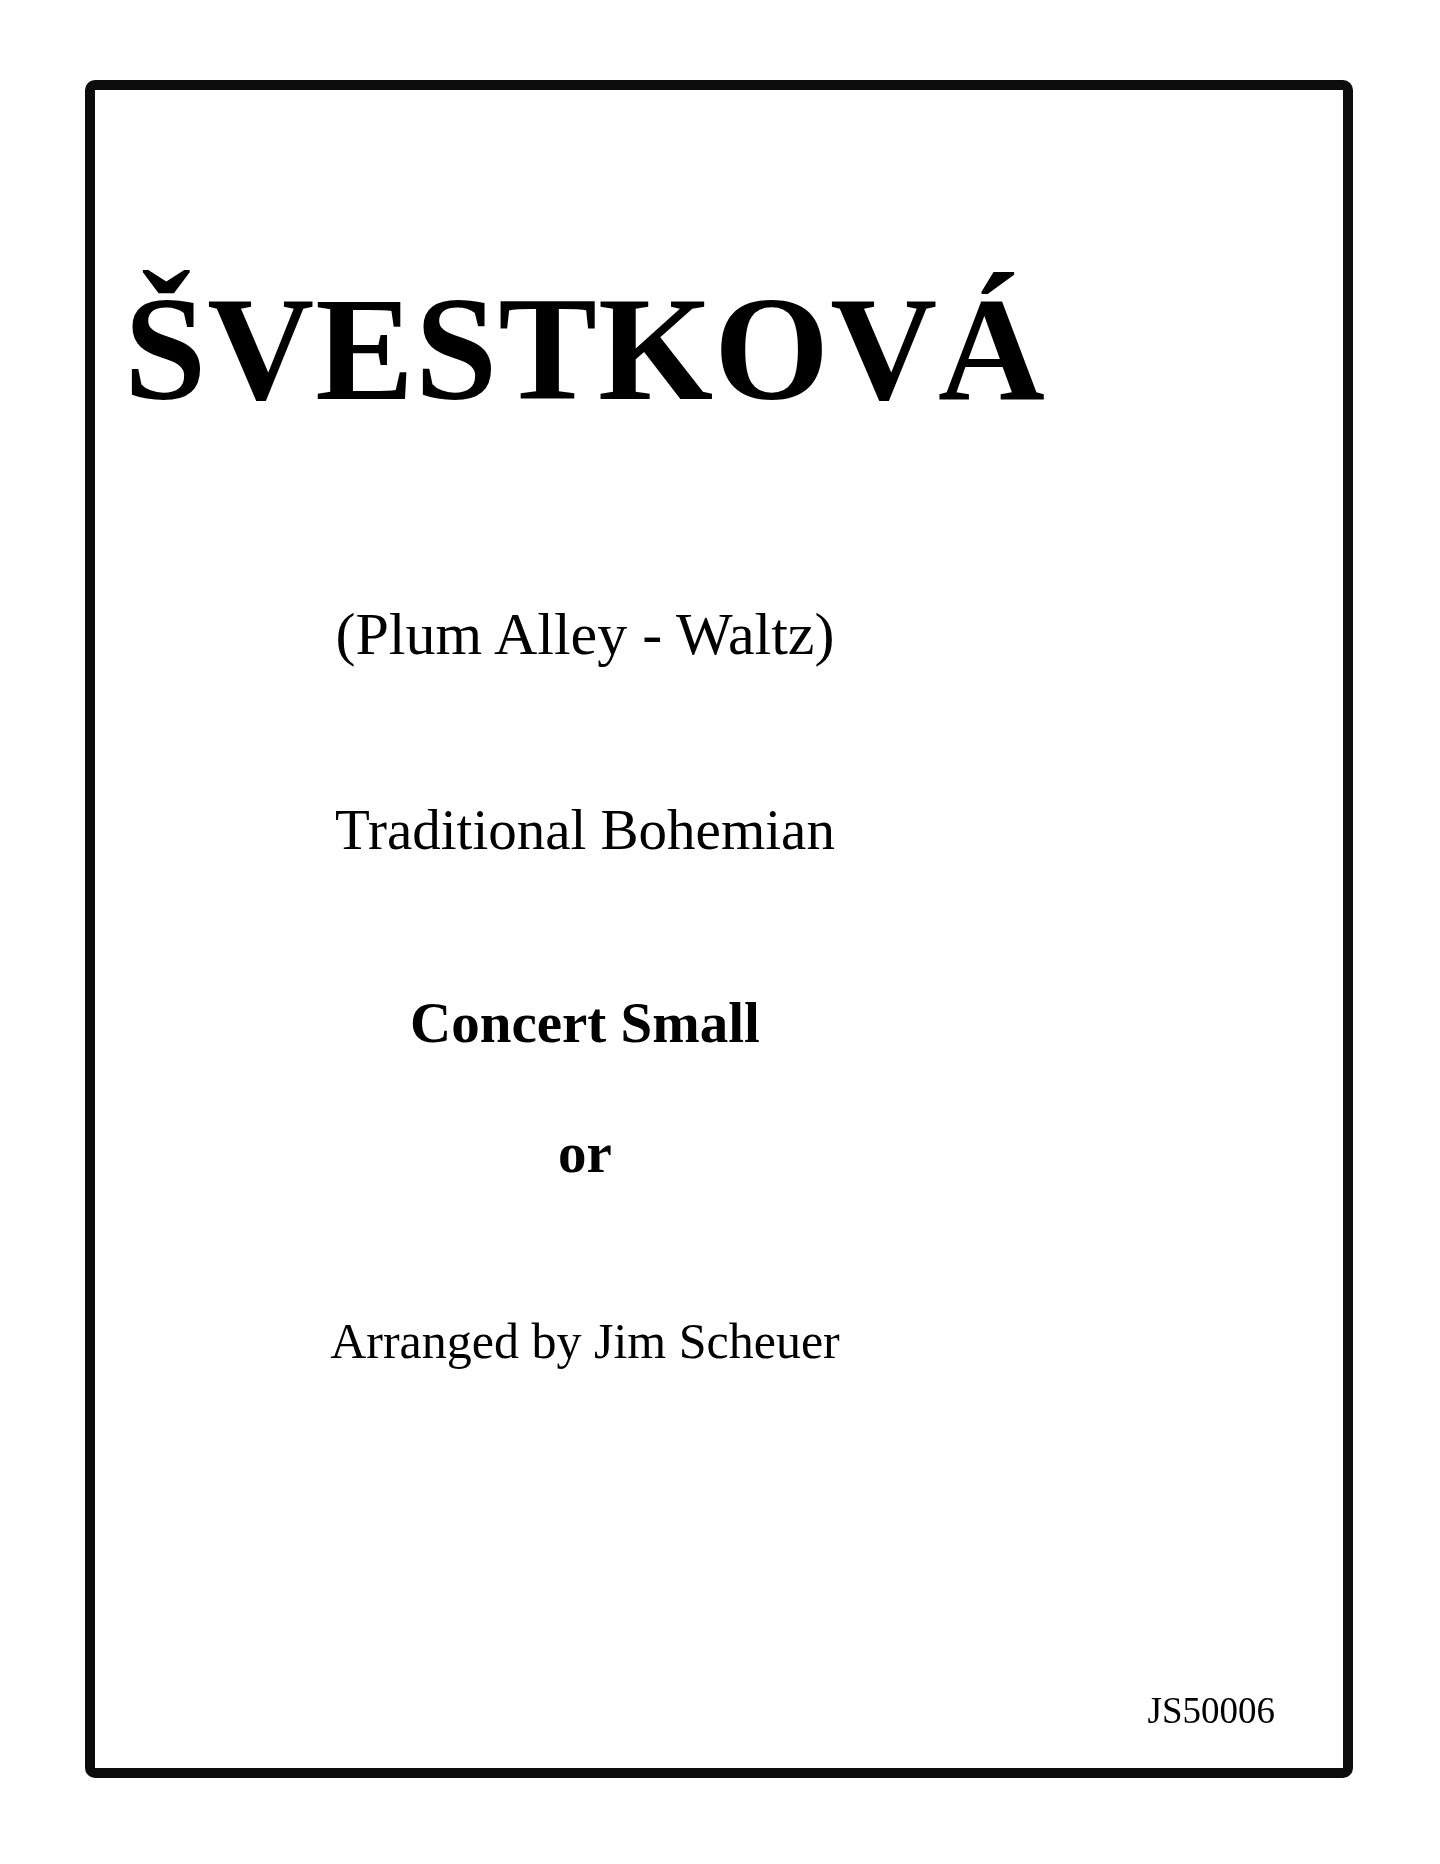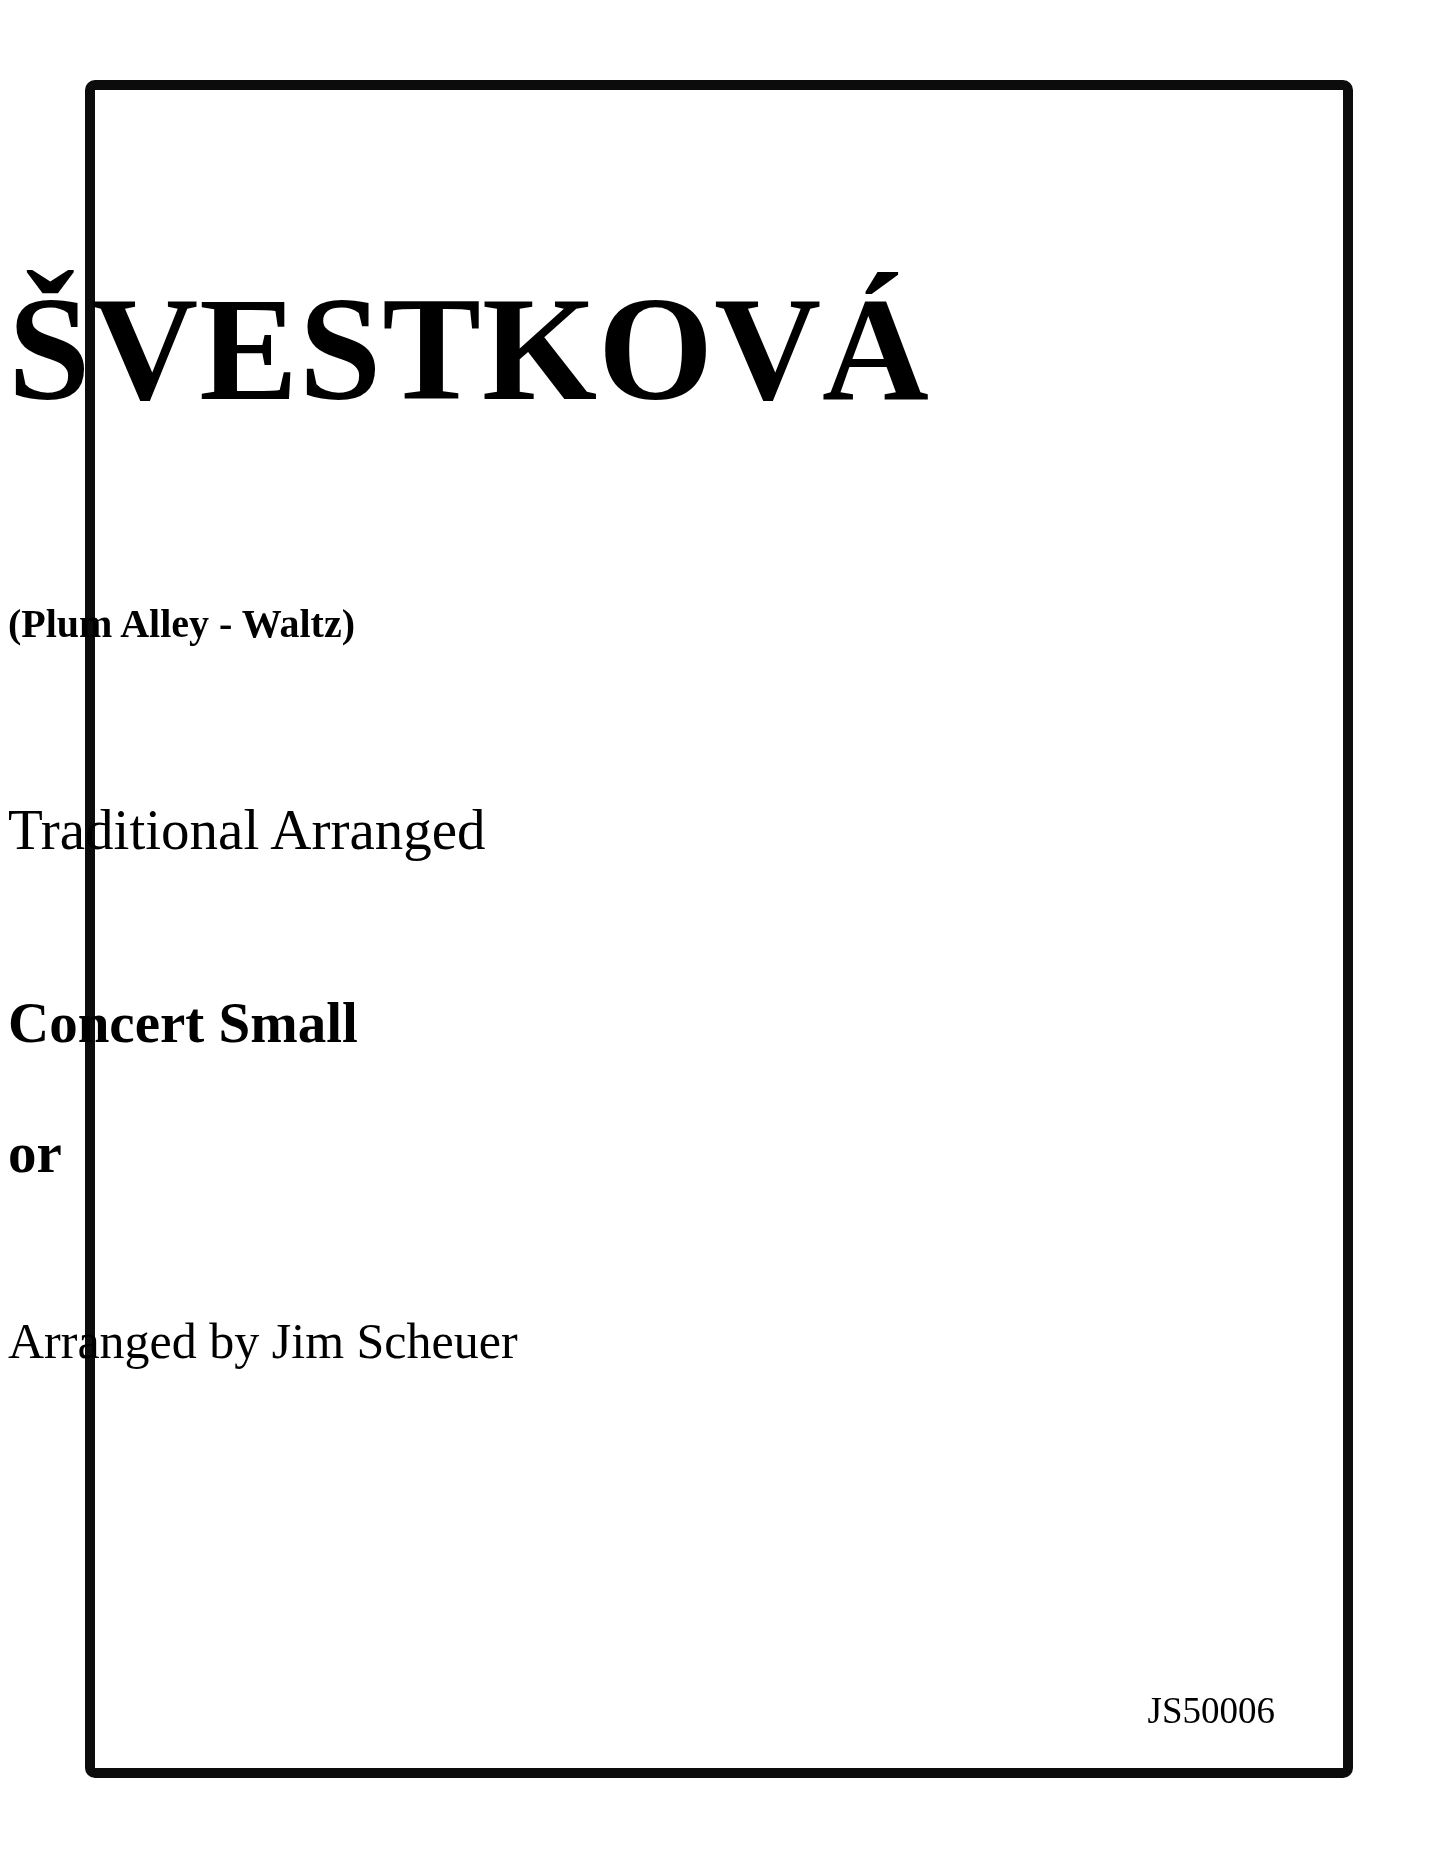--- a/index.html
+++ b/index.html
@@ -21,35 +21,36 @@
     top: 80px;
     width: 1268px;
     height: 1698px;
     box-sizing: border-box;
     border: 10px solid #0c0c0c;
     border-radius: 10px;
     background: transparent;
   }
   .text-block {
     position: absolute;
-    left: 8px;
+    left: 16px;
     width: 1138px;
+    text-align: center;
     white-space: pre;
   }
   .main-title {
     top: 270px;
     font-size: 148px;
     font-weight: bold;
     line-height: 1.08;
     letter-spacing: 1px;
   }
   .subtitle {
     top: 600px;
-    font-size: 40px;
-    font-weight: bold;
+    font-size: 60px;
+    font-weight: normal;
   }
   .composer {
     top: 797px;
     font-size: 57px;
     font-weight: normal;
   }
   .ensemble {
     top: 990px;
     font-size: 57px;
     font-weight: bold;
@@ -72,21 +73,21 @@
 </head>
 <body>
 
 <div class="page-frame"></div>
 
 <div class="text-block main-title"><span>ŠVESTKOVÁ</span><br>
 </div>
 
 <div class="text-block subtitle">(Plum Alley - Waltz)</div>
 
-<div class="text-block composer">Traditional Arranged</div>
+<div class="text-block composer">Traditional Bohemian</div>
 
 <div class="text-block ensemble"><span>Concert Small</span><br>
 <span>or</span><br>
 </div>
 
 <div class="text-block arranger">Arranged by Jim Scheuer</div>
 
 <div class="catalog-number">JS50006</div>
 
 </body></html>

